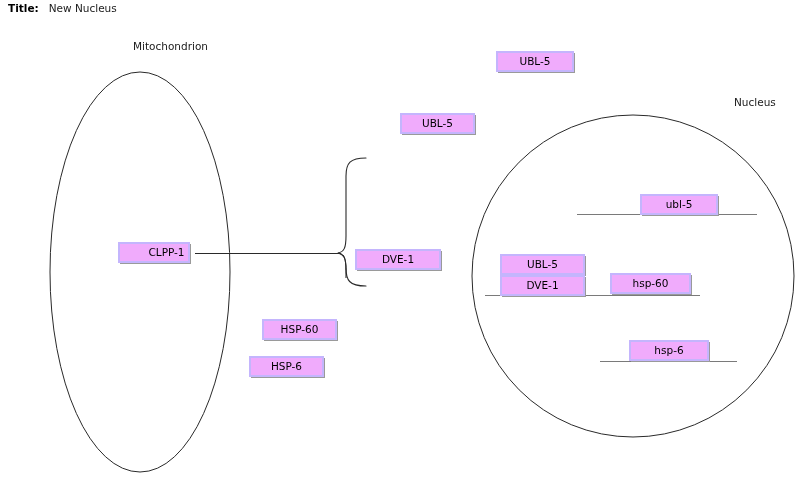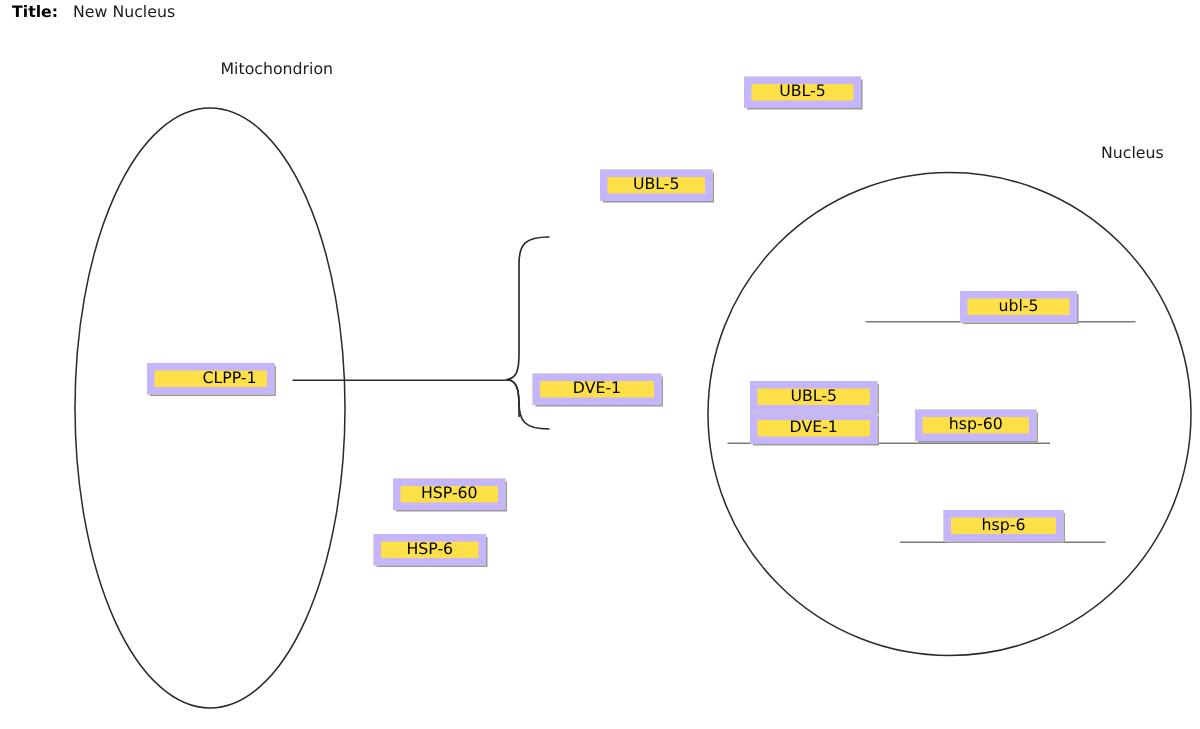--- a/index.html
+++ b/index.html
@@ -47,41 +47,41 @@
     pointer-events: none;
   }
 
   
   .compartment-label {
     position: absolute;
     font-size: 10.5px;
     color: #1a1a1a;
     white-space: nowrap;
   }
-  #mitochondrion-label { left: 147px; top: 40px; }
+  #mitochondrion-label { left: 133px; top: 40px; }
   #nucleus-label { left: 705px; top: 96px; margin-left: 29px; }
 
   
   .node-box {
     position: absolute;
     box-sizing: border-box;
-    background: #fde047;
-    border: 5px solid #c4b5fd;
+    background: #f0abfc;
+    border: 2px solid #c4b5fd;
     box-shadow: 1.5px 1.5px 0 -0.5px #9a9a9a;
     display: flex;
     align-items: center;
     justify-content: center;
     font-size: 10.5px;
     color: #000000;
     white-space: nowrap;
     line-height: 1;
   }
 
   
-  #box-clpp1      { left: 98px; top: 242px; width: 85px;  height: 21px; padding-left: 25px; }
+  #box-clpp1      { left: 118px; top: 242px; width: 72px;  height: 21px; padding-left: 25px; }
   #box-ubl5-cyto  { left: 400px; top: 113px; width: 75px;  height: 21px; }
   #box-ubl5-top   { left: 496px; top: 51px;  width: 78px;  height: 21px; }
   #box-dve1-cyto  { left: 355px; top: 249px; width: 86px;  height: 21px; }
   #box-hsp60-mito { left: 262px; top: 319px; width: 75px;  height: 21px; }
   #box-hsp6-mito  { left: 249px; top: 356px; width: 75px;  height: 21px; }
 
   
   #box-ubl5-nuc   { left: 500px; top: 254px; width: 85px;  height: 21px; }
   #box-dve1-nuc   { left: 500px; top: 275px; width: 85px;  height: 21px; }
 

